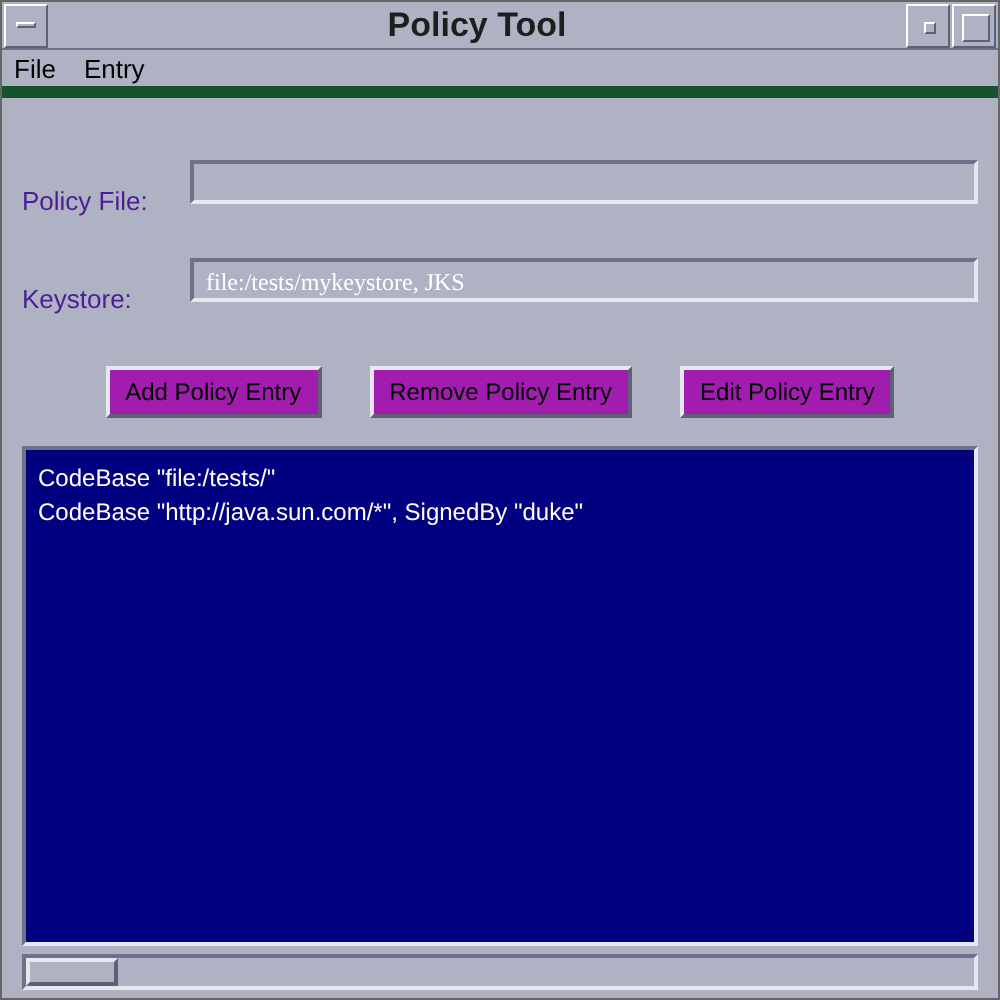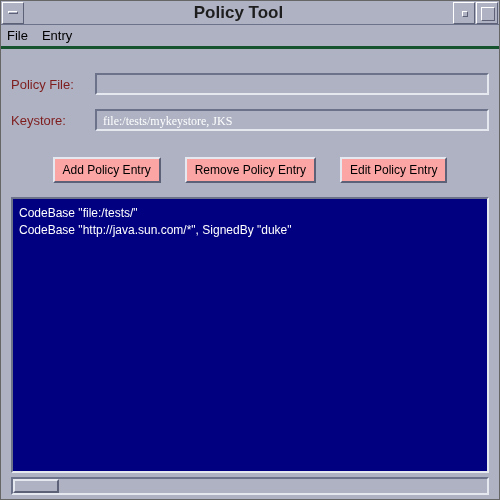--- a/index.html
+++ b/index.html
@@ -80,21 +80,21 @@
     left: 4px; top: 4px;
     width: 12px; height: 12px;
     border: 1px solid #5c6178;
     border-top-color: #fff;
     border-left-color: #fff;
   }
   
   .menubar {
     height: 24px;
     background: #aeb2c3;
-    border-bottom: 3px solid #14532d;
+    border-bottom: 6px solid #14532d;
     display: flex;
     align-items: center;
     padding: 0 6px;
     gap: 14px;
     font-size: 13px;
     color: #000;
   }
   .menubar span { cursor: default; }
   
   .content {
@@ -105,21 +105,22 @@
     overflow: hidden;
   }
   .form-row {
     display: flex;
     align-items: center;
     margin-top: 14px;
   }
   .form-row .label {
     width: 84px;
     font-size: 13px;
-    color: #7f1d1d;
+    color: #4c1d95;
+    margin-top: 20px;
   }
   .form-row .field {
     flex: 1;
     height: 22px;
     background: #aeb2c3;
     border-top: 2px solid #6b7289;
     border-left: 2px solid #6b7289;
     border-bottom: 2px solid #e6e8f0;
     border-right: 2px solid #e6e8f0;
     color: #fff;
@@ -131,21 +132,21 @@
     font-family: Liberation Serif, serif;
   }
   
   .button-row {
     display: flex;
     justify-content: center;
     gap: 24px;
     margin: 26px 0 14px 0;
   }
   .btn {
-    background: #fca5a5;
+    background: #a21caf;
     border-top: 2px solid #e6e8f0;
     border-left: 2px solid #e6e8f0;
     border-bottom: 2px solid #5c6178;
     border-right: 2px solid #5c6178;
     padding: 4px 8px;
     font-size: 12px;
     color: #000;
     cursor: default;
     white-space: nowrap;
   }

